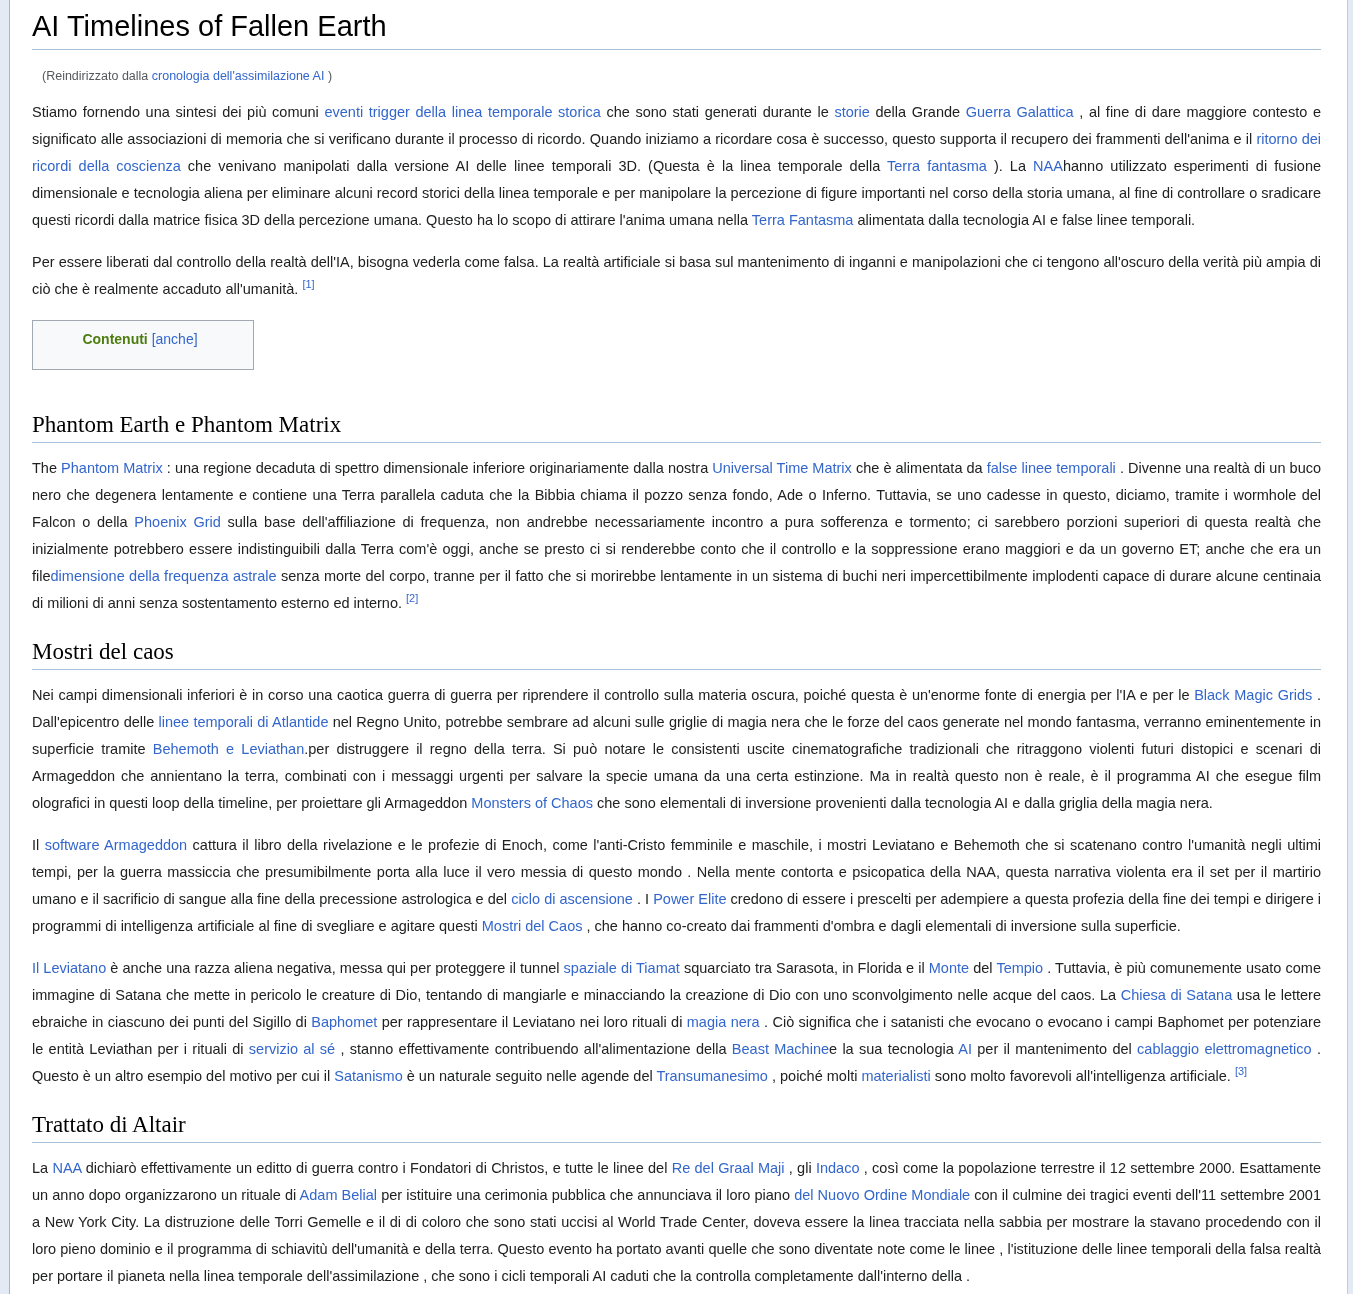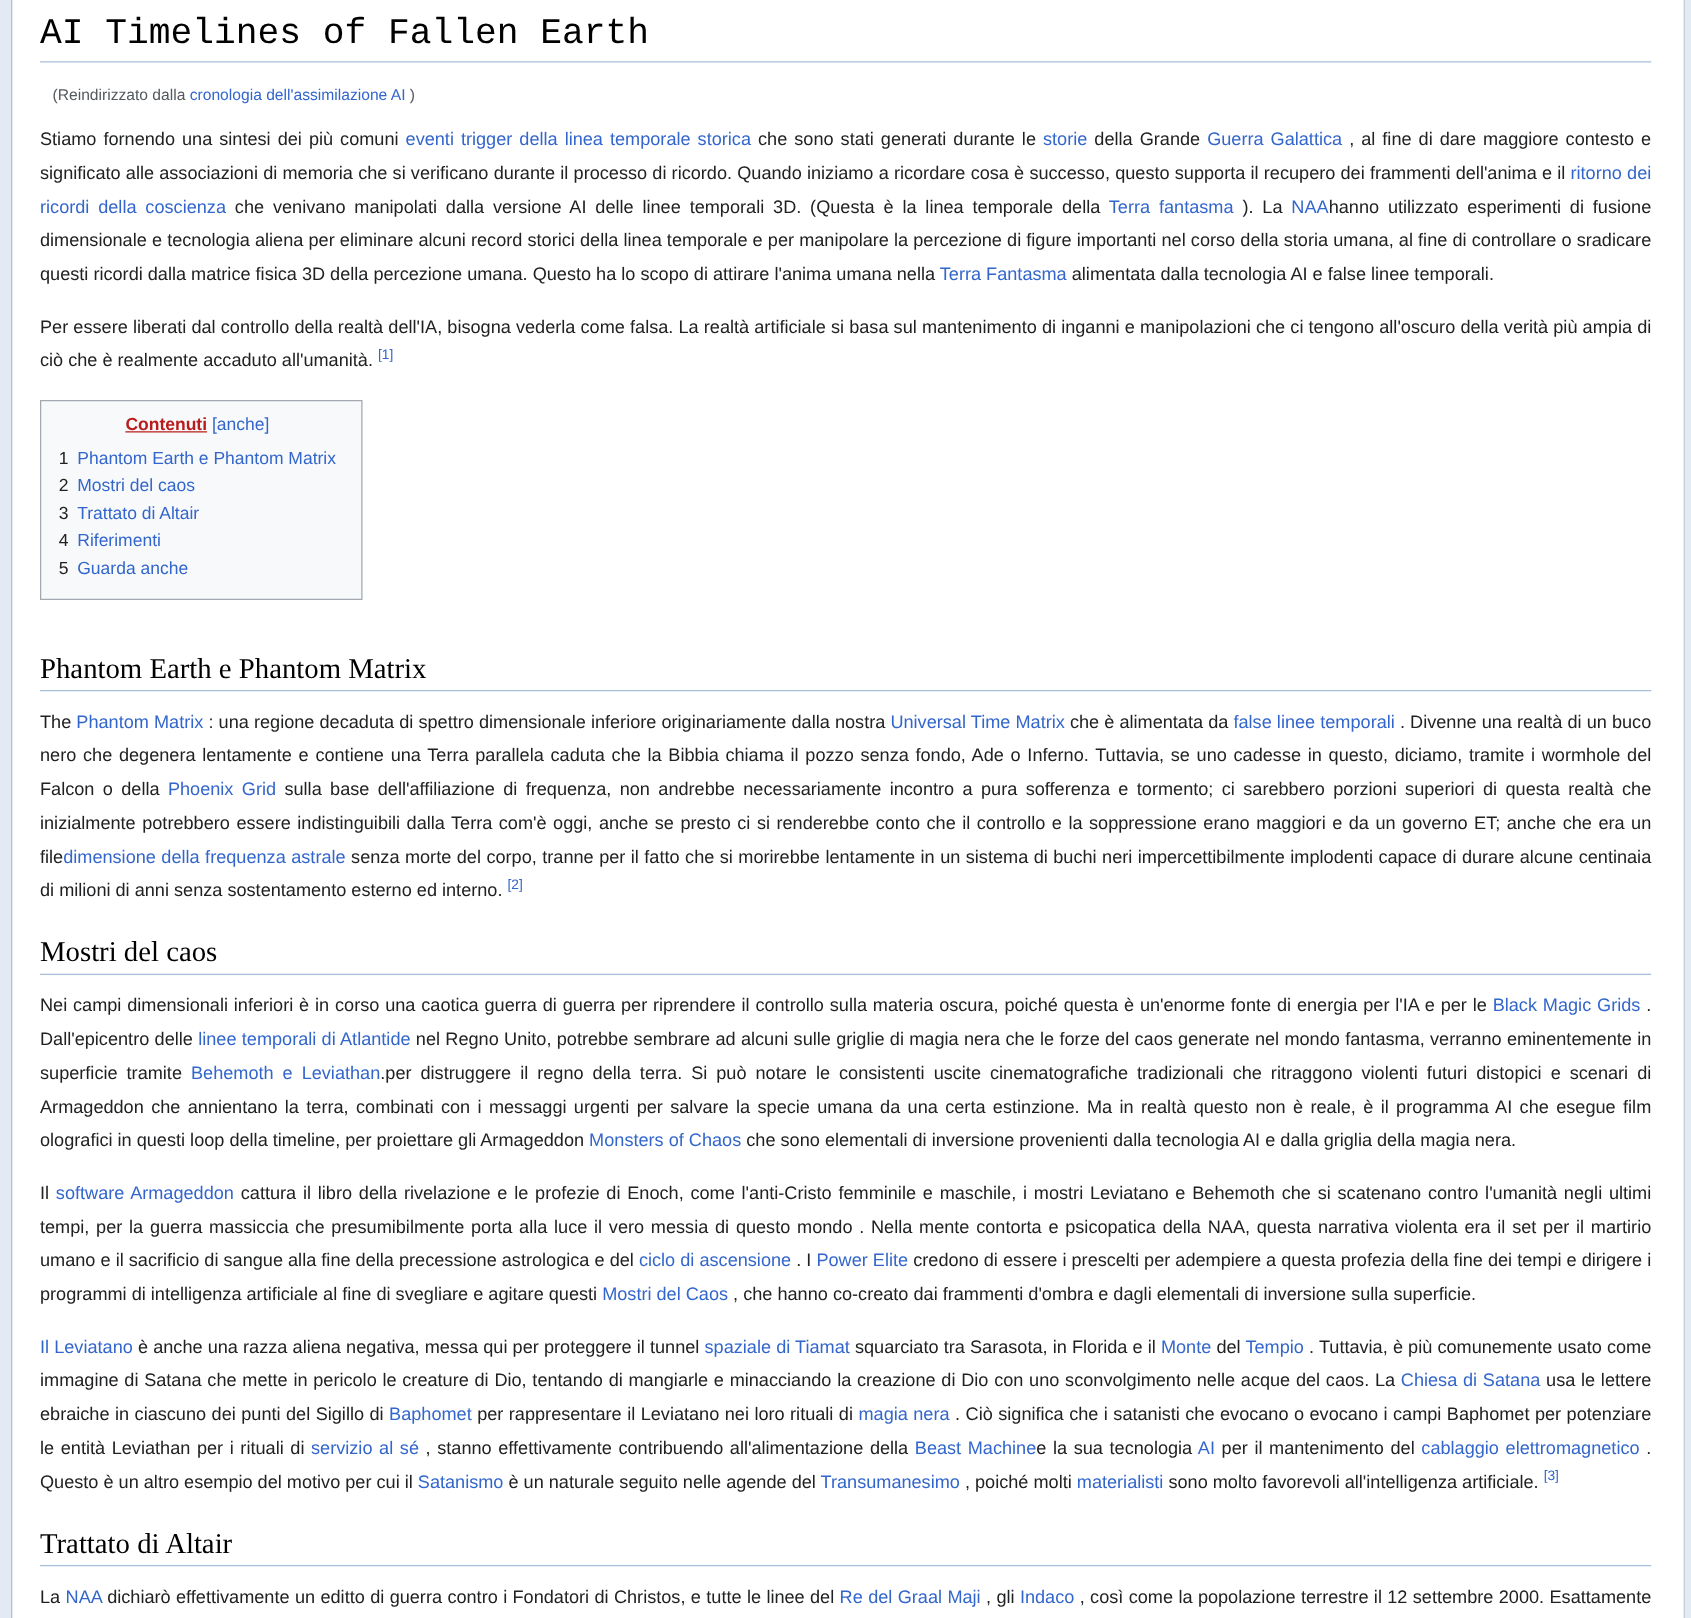--- a/index.html
+++ b/index.html
@@ -13,41 +13,41 @@
   .left-strip {
     width:10px; background:#e4eaf4; border-right:1px solid #a9b4c4; flex:0 0 10px;
   }
   .right-strip {
     width:6px; background:#e4eaf4; border-left:1px solid #c3ccd9; flex:0 0 6px;
   }
   .content {
     flex:1 1 auto; background:#fff; padding:10px 26px 30px 22px; overflow:hidden;
   }
   h1.page-title {
-    font-family:Liberation Mono, monospace;
+    font-family:Liberation Sans, sans-serif;
     font-size:29px; font-weight:400; color:#000;
     padding-bottom:6px; border-bottom:1px solid #a7bfd9;
   }
   .redirect-note {
     font-size:12.5px; color:#54595d; margin:19px 0 16px 10px;
   }
   a.wlink, a.toc-link, a.ref-arrow, a.hide-link, a.ref-link, sup.ref a {
     color:#3366cc; text-decoration:none; cursor:pointer;
   }
   p.body-par {
     margin:0 0 15px 0; line-height:27px; text-align:justify;
   }
   sup.ref { font-size:11px; line-height:0; vertical-align:super; }
   
   .toc-box {
     display:inline-block; border:1px solid #a2a9b1; background:#f8f9fa;
     padding:10px 20px 14px 14px; margin:2px 0 20px 0; min-width:222px;
   }
   .toc-header { text-align:center; font-size:14px; margin-bottom:8px; }
-  .toc-header b { color:#b91c1c;text-decoration:underline; }
+  .toc-header b { color:#4d7c0f; }
   .toc-list { list-style:none; }
   .toc-list li { font-size:14px; line-height:22px; }
   .toc-num { color:#202122; margin-right:7px; }
   
   h2.section-heading {
     font-family:"Liberation Serif","DejaVu Serif",serif;
     font-size:23px; font-weight:400; color:#000;
     margin:22px 0 12px 0; padding-bottom:4px; border-bottom:1px solid #a7bfd9;
   }
 </style>
@@ -63,27 +63,20 @@
 
     <div class="redirect-note"><span>(Reindirizzato dalla </span><a class="wlink">cronologia dell'assimilazione AI</a><span> )</span></div>
 
     <p class="body-par">Stiamo fornendo una sintesi dei più comuni <a class="wlink">eventi trigger della linea temporale storica</a> che sono stati generati durante le <a class="wlink">storie</a> della Grande <a class="wlink">Guerra Galattica</a> , al fine di dare maggiore contesto e significato alle associazioni di memoria che si verificano durante il processo di ricordo. Quando iniziamo a ricordare cosa è successo, questo supporta il recupero dei frammenti dell'anima e il <a class="wlink">ritorno dei ricordi della coscienza</a> che venivano manipolati dalla versione AI delle linee temporali 3D. (Questa è la linea temporale della <a class="wlink">Terra fantasma</a> ). La <a class="wlink">NAA</a>hanno utilizzato esperimenti di fusione dimensionale e tecnologia aliena per eliminare alcuni record storici della linea temporale e per manipolare la percezione di figure importanti nel corso della storia umana, al fine di controllare o sradicare questi ricordi dalla matrice fisica 3D della percezione umana. Questo ha lo scopo di attirare l'anima umana nella <a class="wlink">Terra Fantasma</a> alimentata dalla tecnologia AI e false linee temporali.</p>
     <p class="body-par">Per essere liberati dal controllo della realtà dell'IA, bisogna vederla come falsa. La realtà artificiale si basa sul mantenimento di inganni e manipolazioni che ci tengono all'oscuro della verità più ampia di ciò che è realmente accaduto all'umanità. <sup class="ref"><a>[1]</a></sup></p>
 
     <div class="toc-box">
       <div class="toc-header"><b>Contenuti</b>
         <a class="hide-link"><span>[</span><span>anche</span><span>]</span></a>
       </div>
-      <ul class="toc-list">
-        <li><span class="toc-num">1</span><a class="toc-link">Phantom Earth e Phantom Matrix</a></li>
-        <li><span class="toc-num">2</span><a class="toc-link">Mostri del caos</a></li>
-        <li><span class="toc-num">3</span><a class="toc-link">Trattato di Altair</a></li>
-        <li><span class="toc-num">4</span><a class="toc-link">Riferimenti</a></li>
-        <li><span class="toc-num">5</span><a class="toc-link">Guarda anche</a></li>
-      </ul>
     </div>
 
     <h2 class="section-heading">Phantom Earth e Phantom Matrix</h2>
     <p class="body-par">The <a class="wlink">Phantom Matrix</a> : una regione decaduta di spettro dimensionale inferiore originariamente dalla nostra <a class="wlink">Universal Time Matrix</a> che è alimentata da <a class="wlink">false linee temporali</a> . Divenne una realtà di un buco nero che degenera lentamente e contiene una Terra parallela caduta che la Bibbia chiama il pozzo senza fondo, Ade o Inferno. Tuttavia, se uno cadesse in questo, diciamo, tramite i wormhole del Falcon o della <a class="wlink">Phoenix Grid</a> sulla base dell'affiliazione di frequenza, non andrebbe necessariamente incontro a pura sofferenza e tormento; ci sarebbero porzioni superiori di questa realtà che inizialmente potrebbero essere indistinguibili dalla Terra com'è oggi, anche se presto ci si renderebbe conto che il controllo e la soppressione erano maggiori e da un governo ET; anche che era un file<a class="wlink">dimensione della frequenza astrale</a> senza morte del corpo, tranne per il fatto che si morirebbe lentamente in un sistema di buchi neri impercettibilmente implodenti capace di durare alcune centinaia di milioni di anni senza sostentamento esterno ed interno. <sup class="ref"><a>[2]</a></sup></p>
 
     <h2 class="section-heading">Mostri del caos</h2>
     <p class="body-par">Nei campi dimensionali inferiori è in corso una caotica guerra di guerra per riprendere il controllo sulla materia oscura, poiché questa è un'enorme fonte di energia per l'IA e per le <a class="wlink">Black Magic Grids</a> . Dall'epicentro delle <a class="wlink">linee temporali di Atlantide</a> nel Regno Unito, potrebbe sembrare ad alcuni sulle griglie di magia nera che le forze del caos generate nel mondo fantasma, verranno eminentemente in superficie tramite <a class="wlink">Behemoth e Leviathan</a>.per distruggere il regno della terra. Si può notare le consistenti uscite cinematografiche tradizionali che ritraggono violenti futuri distopici e scenari di Armageddon che annientano la terra, combinati con i messaggi urgenti per salvare la specie umana da una certa estinzione. Ma in realtà questo non è reale, è il programma AI che esegue film olografici in questi loop della timeline, per proiettare gli Armageddon <a class="wlink">Monsters of Chaos</a> che sono elementali di inversione provenienti dalla tecnologia AI e dalla griglia della magia nera.</p>
     <p class="body-par">Il <a class="wlink">software Armageddon</a> cattura il libro della rivelazione e le profezie di Enoch, come l'anti-Cristo femminile e maschile, i mostri Leviatano e Behemoth che si scatenano contro l'umanità negli ultimi tempi, per la guerra massiccia che presumibilmente porta alla luce il vero messia di questo mondo . Nella mente contorta e psicopatica della NAA, questa narrativa violenta era il set per il martirio umano e il sacrificio di sangue alla fine della precessione astrologica e del <a class="wlink">ciclo di ascensione</a> . I <a class="wlink">Power Elite</a> credono di essere i prescelti per adempiere a questa profezia della fine dei tempi e dirigere i programmi di intelligenza artificiale al fine di svegliare e agitare questi <a class="wlink">Mostri del Caos</a> , che hanno co-creato dai frammenti d'ombra e dagli elementali di inversione sulla superficie.</p>
     <p class="body-par"><a class="wlink">Il Leviatano</a> è anche una razza aliena negativa, messa qui per proteggere il tunnel <a class="wlink">spaziale di Tiamat</a> squarciato tra Sarasota, in Florida e il <a class="wlink">Monte</a> del <a class="wlink">Tempio</a> . Tuttavia, è più comunemente usato come immagine di Satana che mette in pericolo le creature di Dio, tentando di mangiarle e minacciando la creazione di Dio con uno sconvolgimento nelle acque del caos. La <a class="wlink">Chiesa di Satana</a> usa le lettere ebraiche in ciascuno dei punti del Sigillo di <a class="wlink">Baphomet</a> per rappresentare il Leviatano nei loro rituali di <a class="wlink">magia nera</a> . Ciò significa che i satanisti che evocano o evocano i campi Baphomet per potenziare le entità Leviathan per i rituali di <a class="wlink">servizio al sé</a> , stanno effettivamente contribuendo all'alimentazione della <a class="wlink">Beast Machine</a>e la sua tecnologia <a class="wlink">AI</a> per il mantenimento del <a class="wlink">cablaggio elettromagnetico</a> . Questo è un altro esempio del motivo per cui il <a class="wlink">Satanismo</a> è un naturale seguito nelle agende del <a class="wlink">Transumanesimo</a> , poiché molti <a class="wlink">materialisti</a> sono molto favorevoli all'intelligenza artificiale. <sup class="ref"><a>[3]</a></sup></p>
 

